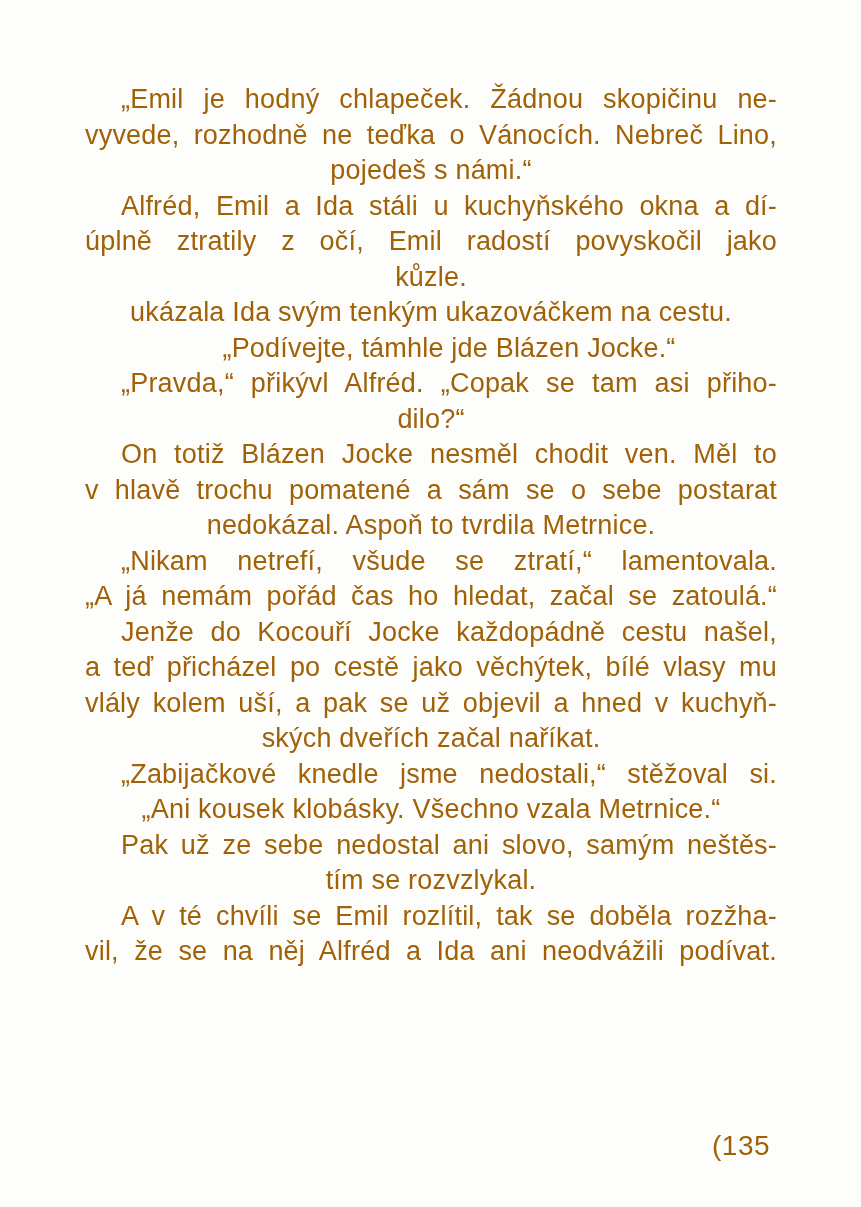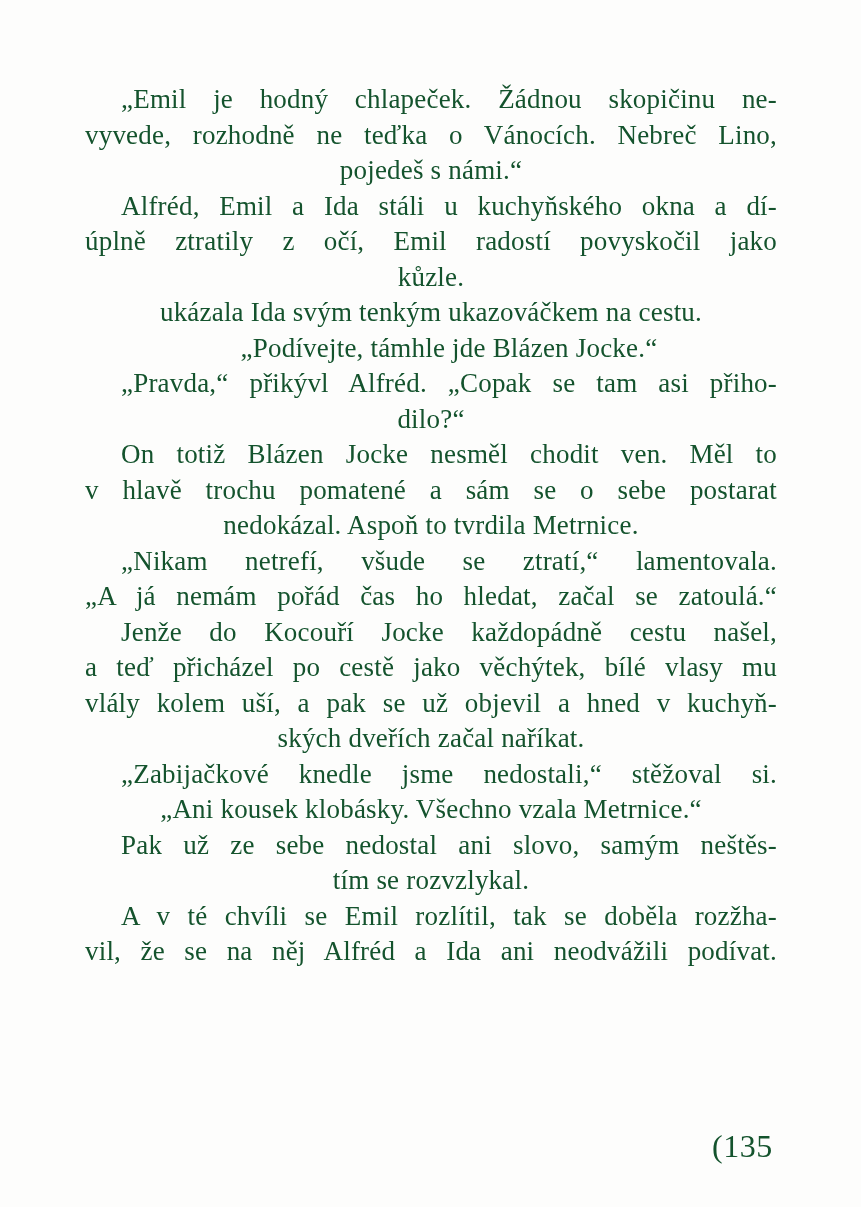--- a/index.html
+++ b/index.html
@@ -6,22 +6,22 @@
     margin: 0;
     padding: 0;
     background: #ffffff;
   }
   .page {
     position: relative;
     width: 861px;
     height: 1207px;
     background: #fdfdfc;
     overflow: hidden;
-    font-family: Liberation Serif, serif;
-    color: #14532d;
+    font-family: Liberation Sans, sans-serif;
+    color: #a16207;
   }
   .text-block {
     position: absolute;
     left: 85px;
     top: 82px;
     width: 692px;
   }
   .line {
     font-size: 27px;
     line-height: 35.5px;
@@ -35,21 +35,21 @@
     text-align-last: justify;
     text-justify: inter-word;
   }
   .line.indent {
     text-indent: 36px;
   }
   .page-number {
     position: absolute;
     left: 712px;
     top: 1128px;
-    font-size: 32px;
+    font-size: 28px;
     line-height: 36px;
     letter-spacing: 0.5px;
   }
 </style>
 </head>
 <body>
 
 <div class="page">
   <div class="text-block">
       <div class="line justify indent">„Emil je hodný chlapeček. Žádnou skopičinu ne-</div>

